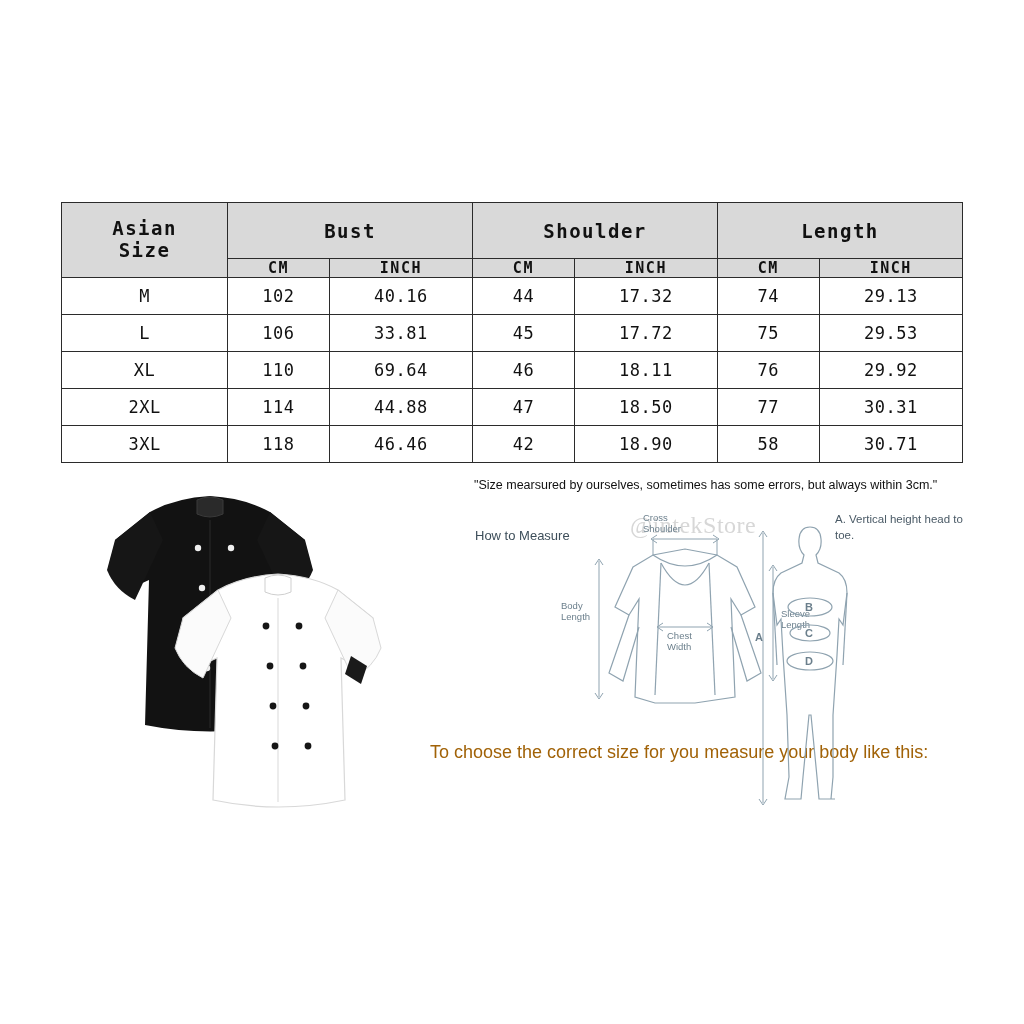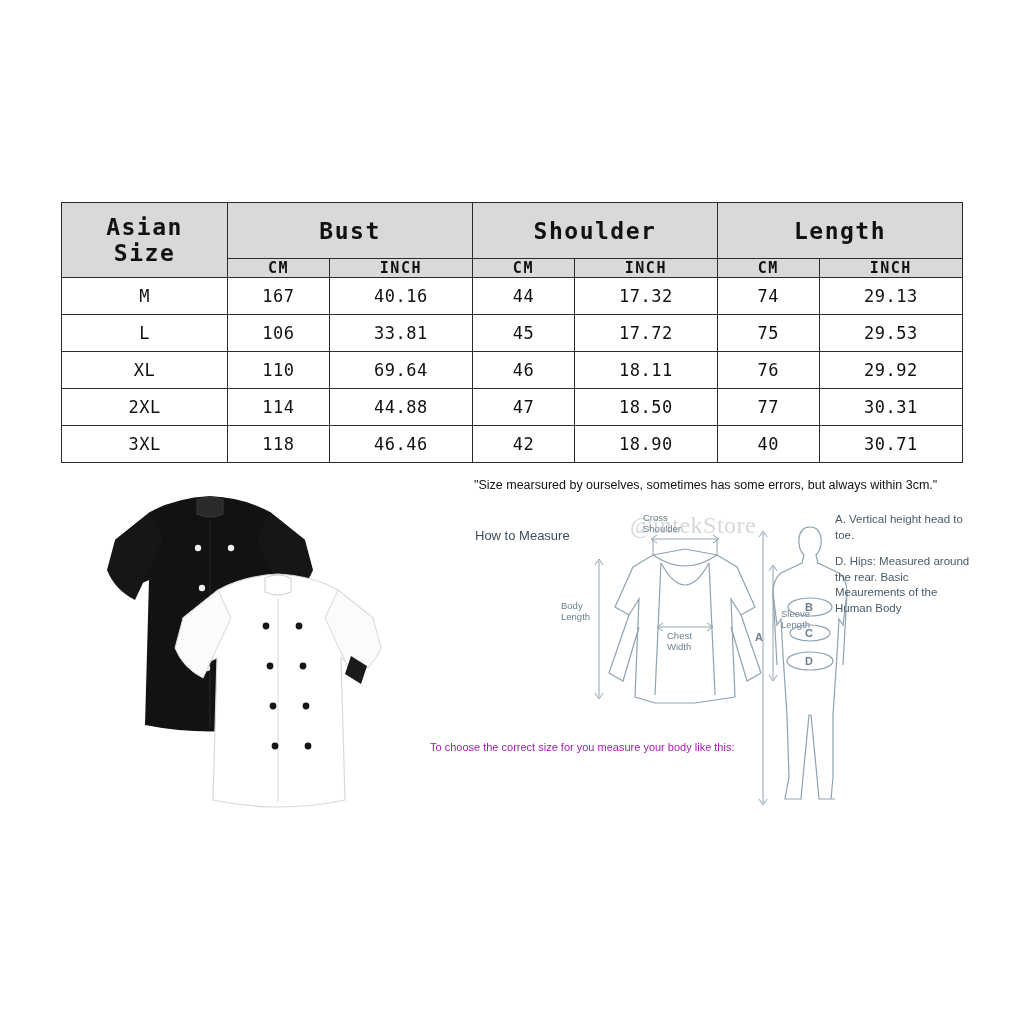--- a/index.html
+++ b/index.html
@@ -26,21 +26,21 @@
   }
   .size-table th, .size-table td {
     border: 1px solid #2b2b2b;
     text-align: center;
     color: #111;
     padding: 0;
   }
   .size-table thead th {
     background: #d9d9d9;
     font-weight: bold;
-    font-size: 23px;
+    font-size: 19px;
     letter-spacing: 1.5px;
   }
   .hdr-top { height: 56px; }
   .hdr-sub { height: 14px; font-size: 15px !important; letter-spacing: 1px; }
   .size-table tbody td {
     height: 37px;
     background: #ffffff;
     font-size: 17px;
     letter-spacing: 0.5px;
   }
@@ -77,22 +77,22 @@
   }
   .howto-title {
     position: absolute;
     left: 50px; top: 22px;
     font-size: 13px;
     color: #3d4e5a;
   }
   .howto-sub {
     position: absolute;
     left: 5px; top: 235px;
-    font-size: 11px;
-    color: #a21caf;
+    font-size: 18px;
+    color: #a16207;
   }
   .watermark {
     position: absolute;
     left: 205px; top: 4px;
     font-size: 24px;
     color: #d7d7d7;
     letter-spacing: 0.5px;
     font-family: "Liberation Serif", serif;
   }
   .bullets {
@@ -123,21 +123,21 @@
         <th class="hdr-top hdr-sub col-inch">INCH</th>
         <th class="hdr-top hdr-sub col-num">CM</th>
         <th class="hdr-top hdr-sub col-inch">INCH</th>
         <th class="hdr-top hdr-sub col-num">CM</th>
         <th class="hdr-top hdr-sub col-inch">INCH</th>
       </tr>
     </thead>
     <tbody>
       <tr>
         <td>M</td>
-        <td>167</td>
+        <td>102</td>
         <td>40.16</td>
         <td>44</td>
         <td>17.32</td>
         <td>74</td>
         <td>29.13</td>
       </tr>
       <tr>
         <td>L</td>
         <td>106</td>
         <td>33.81</td>
@@ -163,21 +163,21 @@
         <td>18.50</td>
         <td>77</td>
         <td>30.31</td>
       </tr>
       <tr>
         <td>3XL</td>
         <td>118</td>
         <td>46.46</td>
         <td>42</td>
         <td>18.90</td>
-        <td>40</td>
+        <td>58</td>
         <td>30.71</td>
       </tr>
     </tbody>
   </table>
 
   <div class="note">"Size mearsured by ourselves, sometimes has some errors, but always within 3cm."</div>
 
   <div class="photo-area">
     <svg width="400" height="360" viewBox="0 0 400 360">
 
@@ -294,17 +294,16 @@
       <g fill="#6b7f8c" font-size="11" font-weight="bold">
         <text x="0" y="126">A</text>
         <text x="50" y="96">B</text>
         <text x="50" y="122">C</text>
         <text x="50" y="150">D</text>
       </g>
     </svg>
 
     <div class="bullets">
       <p>A. Vertical height head to toe.</p>
-      <p>D. Hips: Measured around the rear. Basic Meaurements of the Human Body</p>
     </div>
   </div>
 
 </div>
 
 </body></html>

